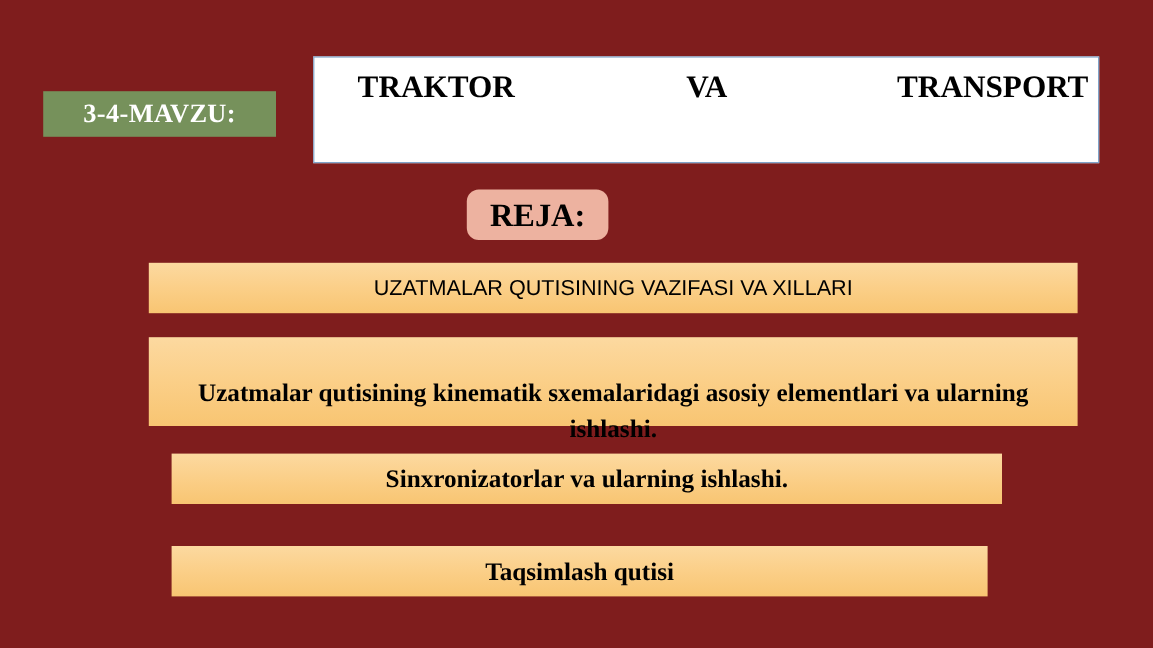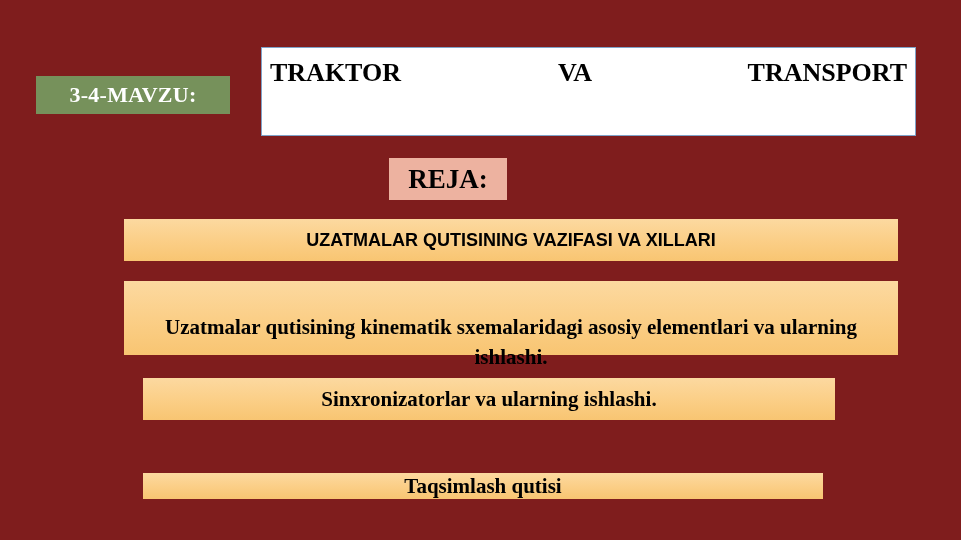--- a/index.html
+++ b/index.html
@@ -55,36 +55,38 @@
   }
   .title-line {
     font-family: "Liberation Serif", serif;
     font-weight: bold;
     font-size: 26px;
     color: #000000;
     line-height: 35px;
     text-align: justify;
     text-align-last: justify;
     white-space: nowrap;
+    margin-left: 28px;
   }
   .title-line.second {
     text-align-last: left;
   }
 
   
   .reja-box {
     position: absolute;
     left: 389px;
     top: 158px;
     width: 118px;
     height: 42px;
     background: #edb2a0;
     display: flex;
     align-items: center;
     justify-content: center;
+    border-radius: 10px;
   }
   .reja-label {
     font-family: "Liberation Serif", serif;
     font-weight: bold;
     font-size: 27px;
     color: #000000;
   }
 
   
   .bar {
@@ -97,38 +99,38 @@
     padding: 0 14px;
   }
   .bar-text {
     color: #000000;
     text-align: center;
     line-height: 28px;
   }
   .bar-1 { left: 124px; top: 219px; width: 774px; height: 42px; }
   .bar-1 .bar-text {
     font-family: "Liberation Sans", sans-serif;
-    font-weight: bold;
+    font-weight: normal;
     font-size: 18px;
   }
   .bar-2 { left: 124px; top: 281px; width: 774px; height: 74px; }
   .bar-2 .bar-text {
     font-family: "Liberation Serif", serif;
     font-weight: bold;
     font-size: 21px;
     line-height: 30px;
     margin-top: 48px;
   }
   .bar-3 { left: 143px; top: 378px; width: 692px; height: 42px; }
   .bar-3 .bar-text {
     font-family: "Liberation Serif", serif;
     font-weight: bold;
     font-size: 21px;
   }
-  .bar-4 { left: 143px; top: 473px; width: 680px; height: 26px; }
+  .bar-4 { left: 143px; top: 455px; width: 680px; height: 42px; }
   .bar-4 .bar-text {
     font-family: "Liberation Serif", serif;
     font-weight: bold;
     font-size: 21px;
   }
 </style>
 </head>
 <body>
 
 <div class="slide">

